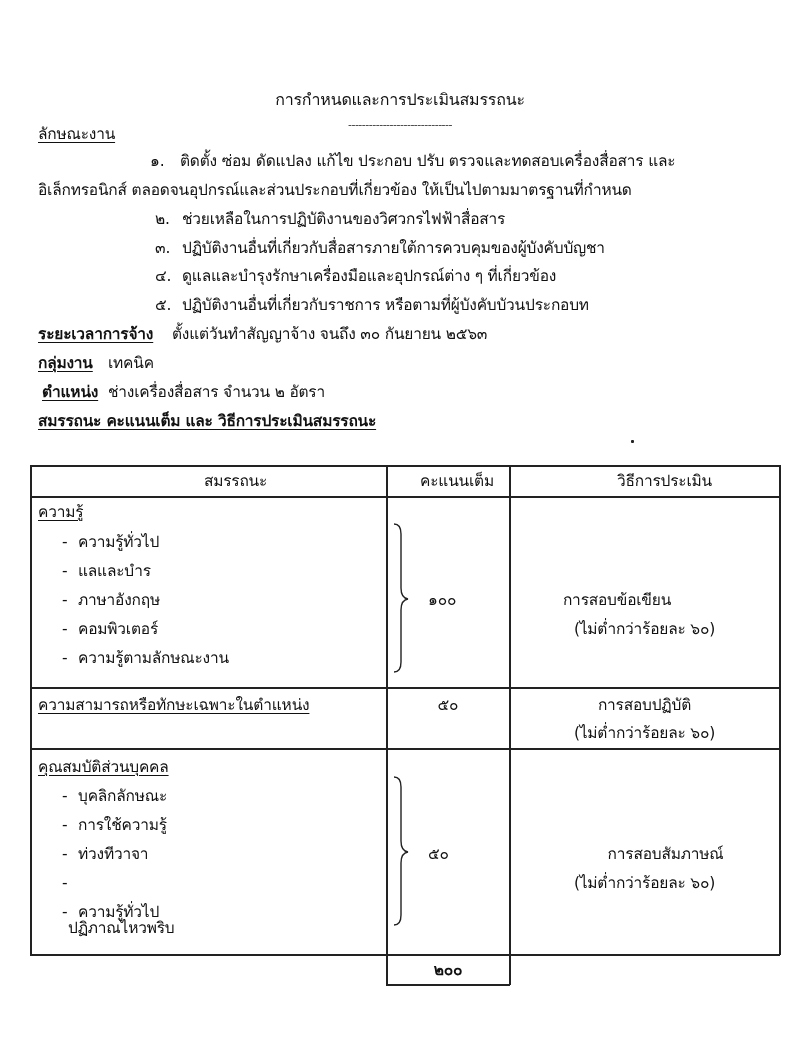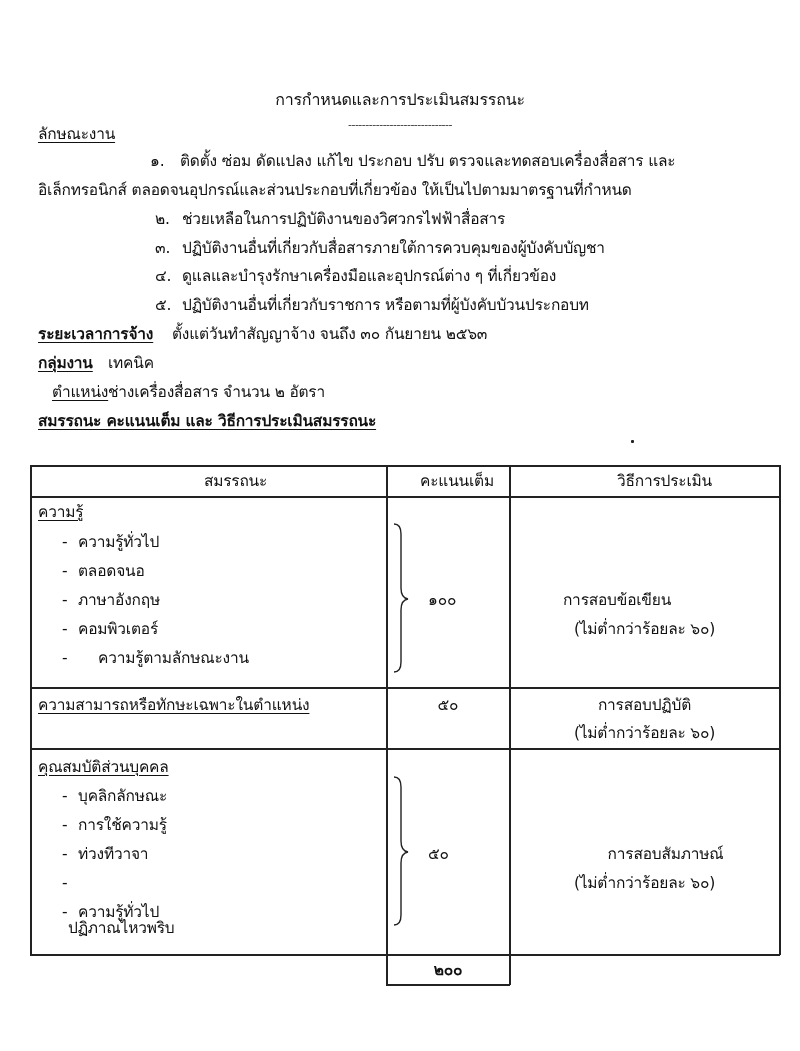--- a/index.html
+++ b/index.html
@@ -42,21 +42,21 @@
 
 <div class="abs t" style="left:155px; top:295px;">๕.</div>
 <div class="abs t" style="left:182px; top:295px;">ปฏิบัติงานอื่นที่เกี่ยวกับราชการ หรือตามที่ผู้บังคับบัวนประกอบท</div>
 
 <div class="abs t u" style="left:38px; top:324px; font-weight:bold;">ระยะเวลาการจ้าง</div>
 <div class="abs t" style="left:172px; top:324px;">ตั้งแต่วันทำสัญญาจ้าง จนถึง ๓๐ กันยายน ๒๕๖๓</div>
 
 <div class="abs t u" style="left:38px; top:353px; font-weight:bold;font-family:Liberation Serif, serif;">กลุ่มงาน</div>
 <div class="abs t" style="left:108px; top:353px;">เทคนิค</div>
 
-<div class="abs t u" style="left:52px; top:382px; font-weight:normal;">ตำแหน่ง</div>
+<div class="abs t u" style="left:42px; top:382px; font-weight:bold;">ตำแหน่ง</div>
 <div class="abs t" style="left:108px; top:382px;">ช่างเครื่องสื่อสาร จำนวน ๒ อัตรา</div>
 
 <div class="abs t u" style="left:38px; top:411px; font-weight:bold;">สมรรถนะ  คะแนนเต็ม และ วิธีการประเมินสมรรถนะ</div>
 
 <div class="dot" style="left:631px; top:440px;"></div>
 
 <div>
 
   <div class="hline" style="left:30px; top:465px; width:750px; height:1.5px;"></div>
   <div class="hline" style="left:30px; top:496px; width:750px; height:1.5px;"></div>
@@ -75,30 +75,30 @@
   <div class="abs t cell-center" style="left:387px; width:140px; top:471px;">คะแนนเต็ม</div>
   <div class="abs t cell-center" style="left:510px; width:269px; top:471px;padding-left:20px;">วิธีการประเมิน</div>
 
   <div>
     <div class="abs t u" style="left:38px; top:502px;">ความรู้</div>
 
     <div class="abs t" style="left:62px; top:532px;">-</div>
     <div class="abs t" style="left:78px; top:532px;">ความรู้ทั่วไป</div>
 
     <div class="abs t" style="left:62px; top:561px;">-</div>
-    <div class="abs t" style="left:78px; top:561px;">ตลอดจนอ</div>
+    <div class="abs t" style="left:78px; top:561px;">แลและบำร</div>
 
     <div class="abs t" style="left:62px; top:590px;">-</div>
     <div class="abs t" style="left:78px; top:590px;">ภาษาอังกฤษ</div>
 
     <div class="abs t" style="left:62px; top:619px;">-</div>
     <div class="abs t" style="left:78px; top:619px;">คอมพิวเตอร์</div>
 
     <div class="abs t" style="left:62px; top:648px;">-</div>
-    <div class="abs t" style="left:78px; top:648px;margin-left:20px;">ความรู้ตามลักษณะงาน</div>
+    <div class="abs t" style="left:78px; top:648px;">ความรู้ตามลักษณะงาน</div>
 
     <svg class="brace" style="left:392px; top:522px;" width="20" height="152" viewBox="0 0 20 152">
       <path d="M2 2 Q9 2 9 12 L9 66 Q9 76 16 77 Q9 78 9 88 L9 140 Q9 150 2 150" fill="none" stroke="#222" stroke-width="1.4"></path>
     </svg>
     <div class="abs t" style="left:428px; top:590px;">๑๐๐</div>
 
     <div class="abs t cell-center" style="left:510px; width:214px; top:590px;">การสอบข้อเขียน</div>
     <div class="abs t cell-center" style="left:510px; width:269px; top:619px;">(ไม่ต่ำกว่าร้อยละ ๖๐)</div>
   </div>
 

